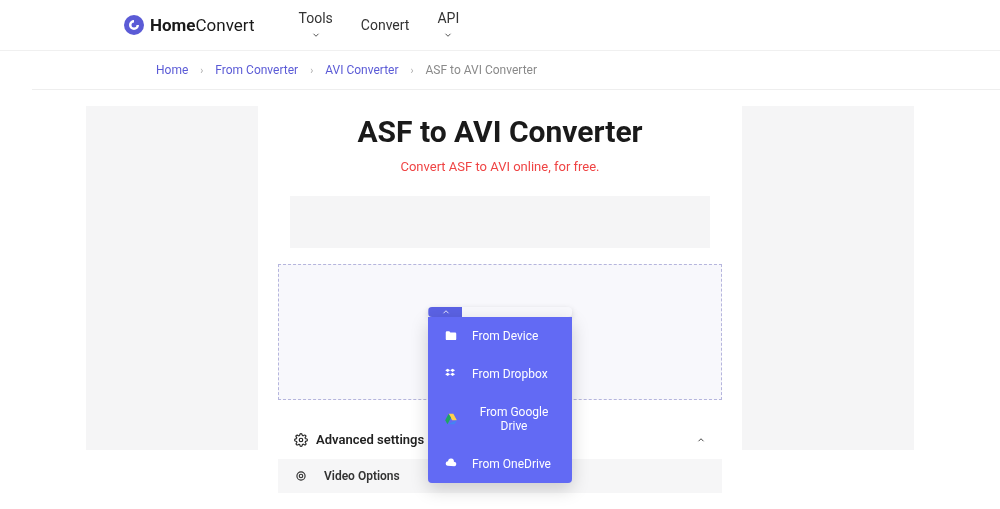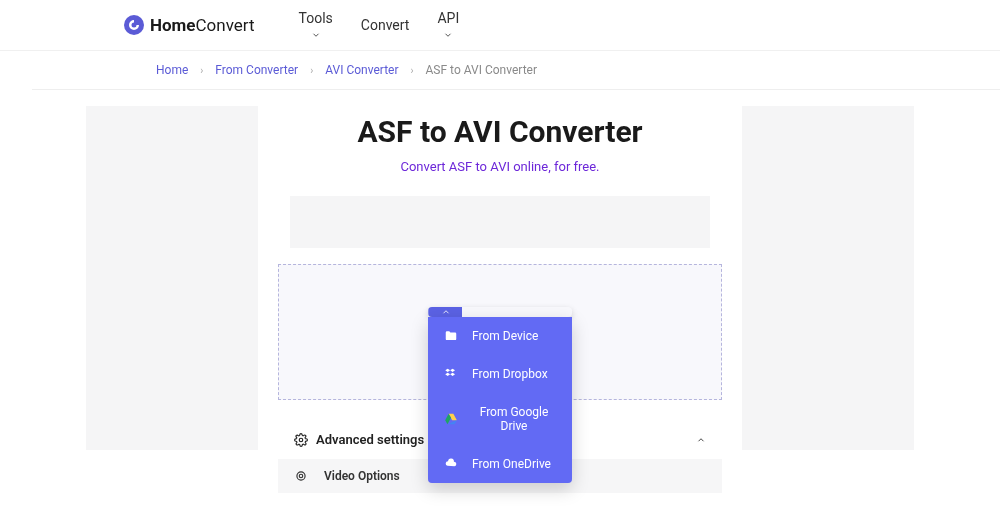--- a/index.html
+++ b/index.html
@@ -21,21 +21,21 @@
   .login { font-size: 13px; color: #333; cursor: pointer; }
   .signup { font-size: 13px; color: #5b5bd6; border: 1px solid #c7c7ea; border-radius: 4px; padding: 5px 10px; cursor: pointer; }
   .breadcrumb { display: flex; align-items: center; gap: 12px; padding: 12px 124px; font-size: 12px; color: #5b5bd6; border-bottom: 1px solid #eee; margin-left: 32px; }
   .breadcrumb a { color: #5b5bd6; text-decoration: none; cursor: pointer; }
   .breadcrumb .current { color: #8a8a8a; }
   .breadcrumb .sep { color: #aaa; font-size: 10px; }
   .main-wrap { display: flex; justify-content: center; gap: 20px; padding-top: 16px; }
   .sidebar-ad { width: 172px; height: 344px; background: #f5f5f6; }
   .content { width: 444px; text-align: center; }
   .title { font-size: 30px; font-weight: 700; margin-top: 8px; color: #1a1a1a; }
-  .subtitle { font-size: 13px; color: #6d28d9; margin-top: 10px; }
+  .subtitle { font-size: 13px; color: #ef4444; margin-top: 10px; }
   .top-ad { width: 420px; height: 52px; background: #f5f5f6; margin: 22px auto 0; }
   .dropzone { margin-top: 16px; width: 444px; height: 136px; border: 1px dashed #b5b5dd; background: #f8f8fc; position: relative; }
   .choose-wrap { position: absolute; left: 50%; transform: translateX(-50%); top: 42px; display: flex; flex-direction: column; align-items: stretch; width: 144px; z-index: 10; }
   .choose-btn-row { display: flex; box-shadow: 0 2px 6px rgba(0,0,0,0.15); border-radius: 4px; overflow: hidden; }
   .choose-btn { background: #5b62e4; color: #fff; font-size: 13px; font-weight: 600; padding: 10px 14px; display: flex; align-items: center; gap: 8px; cursor: pointer; flex: 1; }
   .choose-toggle { background: #5b62e4; border-left: 1px solid rgba(255,255,255,0.25); width: 34px; display: flex; align-items: center; justify-content: center; cursor: pointer; }
   .dropdown { background: #626af4; border-radius: 0 0 4px 4px; box-shadow: 0 6px 18px rgba(0,0,0,0.18); margin-top: 0; overflow: hidden; }
   .drop-item { display: flex; align-items: center; gap: 14px; padding: 12px 16px; color: #fff; font-size: 12px; cursor: pointer; }
   .drop-icon { width: 14px; height: 14px; display: flex; align-items: center; justify-content: center; }
   .adv-panel { margin-top: 20px; width: 444px; text-align: left; }

